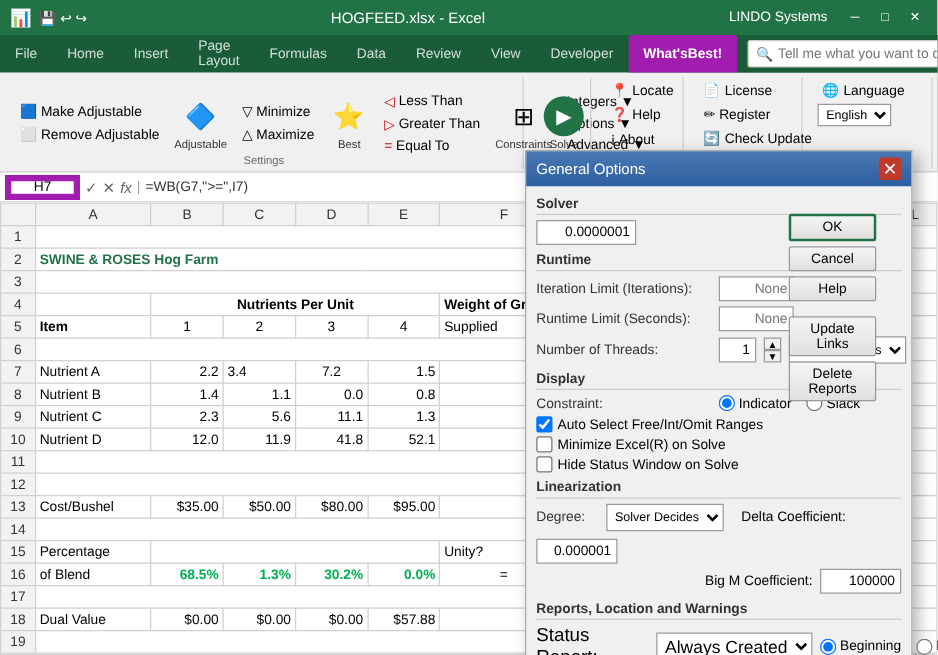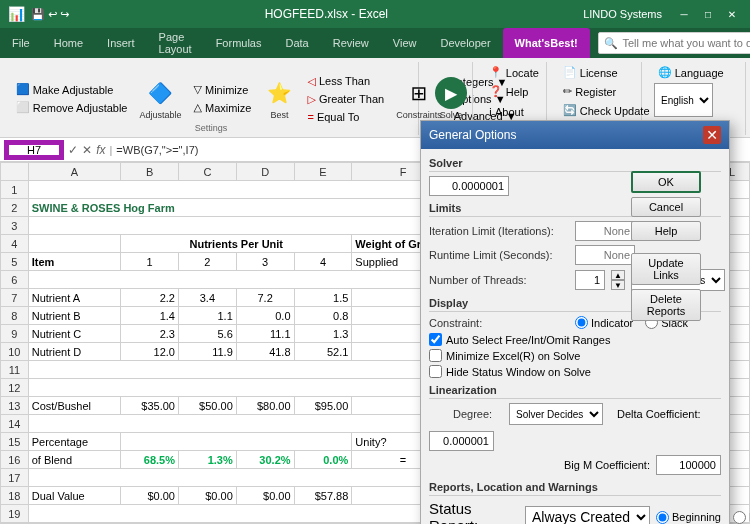--- a/index.html
+++ b/index.html
@@ -223,21 +223,21 @@
       <div class="ribbon-group-label">Information</div>
     </div>
 
     <div class="ribbon-group" style="min-width:100px;">
       <div style="display:flex;flex-direction:column;gap:2px;">
         <div class="ribbon-btn-small">
           <span>🌐</span>
           <span>Language</span>
         </div>
         <div style="display:flex;align-items:center;gap:4px;">
-          <select class="dialog-select" style="font-size:10px;height:34px;">
+          <select class="dialog-select" style="font-size:10px;height:18px;">
             <option>English</option>
           </select>
         </div>
       </div>
       <div class="ribbon-group-label">Language</div>
     </div>
   </div>
 </div>
 
 <div class="formula-bar">
@@ -316,21 +316,21 @@
 
         <tr>
           <th>6</th>
           <td colspan="12"></td>
         </tr>
 
         <tr>
           <th>7</th>
           <td>Nutrient A</td>
           <td style="text-align:right;">2.2</td>
-          <td style="text-align:center;">3.4</td>
+          <td style="text-align:left;">3.4</td>
           <td style="text-align:center;">7.2</td>
           <td style="text-align:right;">1.5</td>
           <td style="text-align:right;">3.7</td>
           <td style="text-align:center;color:#00b050;font-weight:bold;border:2px solid #00b050;">&gt;=</td>
           <td></td>
           <td style="text-align:right;">2.4</td>
           <td style="text-align:right;">$0.00</td>
           <td colspan="2"></td>
         </tr>
 
@@ -478,21 +478,21 @@
     </div>
 
     <div class="dialog-section">
       <div class="dialog-section-title">Solver</div>
       <div class="dialog-row">
         <input class="dialog-input dialog-input-wide" type="text" value="0.0000001" style="width: 80px;">
       </div>
     </div>
 
     <div class="dialog-section">
-      <div class="dialog-section-title">Limits</div>
+      <div class="dialog-section-title">Runtime</div>
       <div class="dialog-row">
         <span class="dialog-label">Iteration Limit (Iterations):</span>
         <input class="dialog-input" type="text" placeholder="None" style="width: 60px;">
       </div>
       <div class="dialog-row">
         <span class="dialog-label">Runtime Limit (Seconds):</span>
         <input class="dialog-input" type="text" placeholder="None" style="width: 60px;">
       </div>
       <div class="dialog-row">
         <span class="dialog-label">Number of Threads:</span>
@@ -532,21 +532,21 @@
       </div>
       <div class="checkbox-row">
         <input type="checkbox" style="">
         <span class="checkbox-label">Hide Status Window on Solve</span>
       </div>
     </div>
 
     <div class="dialog-section">
       <div class="dialog-section-title">Linearization</div>
       <div class="dialog-row" style="flex-wrap:wrap;gap:6px;">
-        <span class="dialog-label" style="min-width:50px;margin-left:24px;">Degree:</span>
+        <span class="dialog-label" style="min-width:50px;">Degree:</span>
         <select class="dialog-select" style="font-size:10px;">
           <option>Solver Decides</option>
         </select>
         <span style="margin-left:8px;font-size:11px;">Delta Coefficient:</span>
         <input class="dialog-input" type="text" value="0.000001" style="width: 65px;">
       </div>
       <div class="dialog-row" style="justify-content:flex-end;gap:6px;">
         <span style="font-size:11px;">Big M Coefficient:</span>
         <input class="dialog-input" type="text" value="100000" style="width: 65px;">
       </div>

